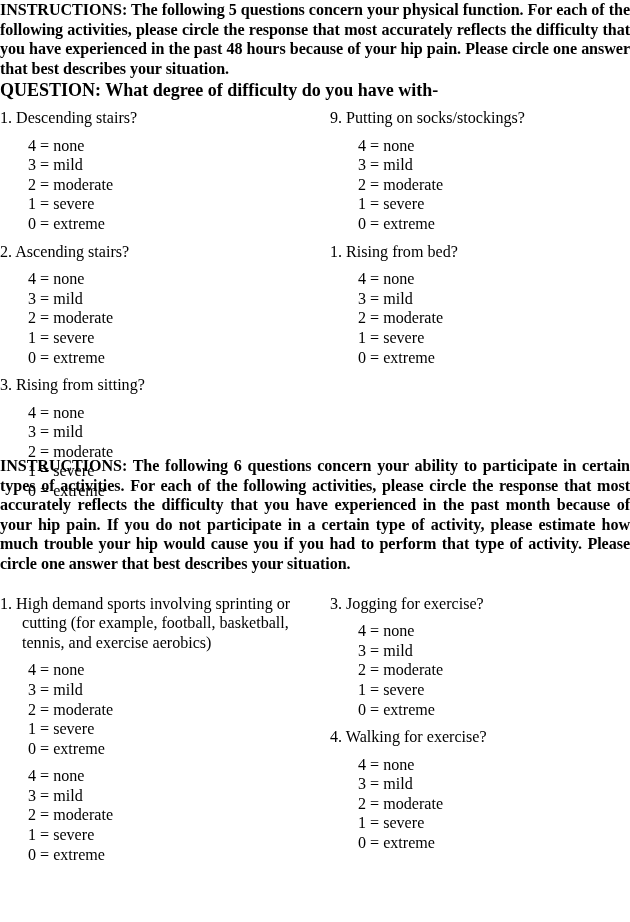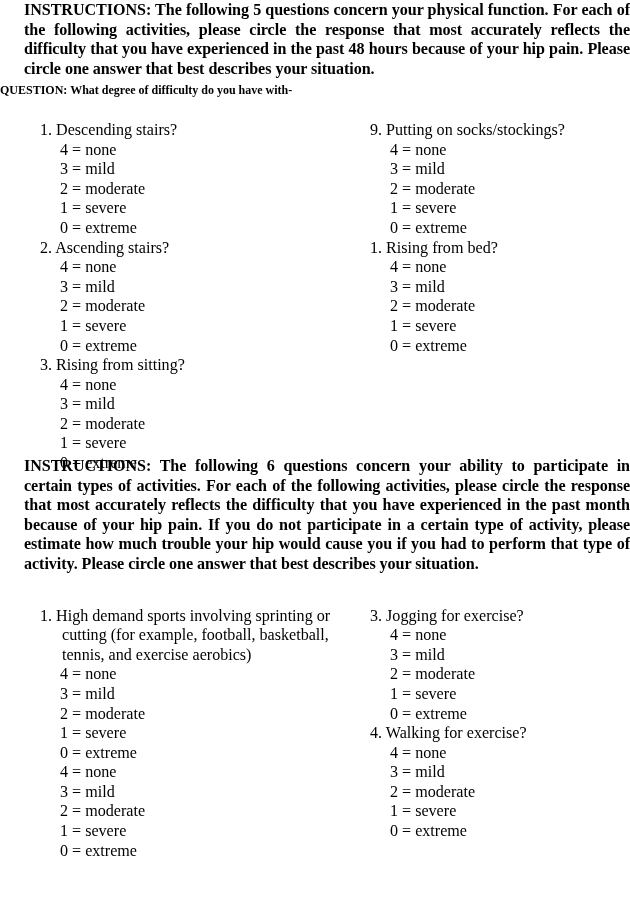--- a/index.html
+++ b/index.html
@@ -25,40 +25,38 @@
 
   
   .instructions {
     font-weight: bold;
     font-size: 16.1px;
     line-height: 19.6px;
     text-align: justify;
     text-justify: inter-word;
     margin: 0;
     letter-spacing: -0.05px;
-    padding-left: 24px;
   }
   .question-line {
     font-weight: bold;
-    font-size: 12px;
+    font-size: 18px;
     line-height: 19.6px;
     margin: 0;
     text-align: left;
     white-space: nowrap;
   }
 
   
   .columns {
     display: block;
     position: relative;
   }
   .col {
     position: absolute;
-    top: 16px;
-    padding-left: 40px;
+    top: 4px;
   }
   .col-left  { left: 0px;   width: 320px; }
   .col-right { left: 330px; width: 300px; }
 
   .qitem {
     margin: 0;
     padding: 0;
   }
   .qtext {
     font-size: 16.1px;
@@ -67,21 +65,21 @@
     padding-left: 18px;
     text-indent: -18px;
     white-space: pre-wrap;
   }
   .qtext.hang2 {
     padding-left: 22px;
     text-indent: -22px;
   }
   .options {
     list-style: none;
-    margin: 0;
+    margin: 8px;
     padding: 0;
   }
   .options li {
     font-size: 16.1px;
     line-height: 19.6px;
     margin: 0;
     padding: 0 0 0 20px;
     white-space: nowrap;
   }
   .opt-num { display: inline; }

